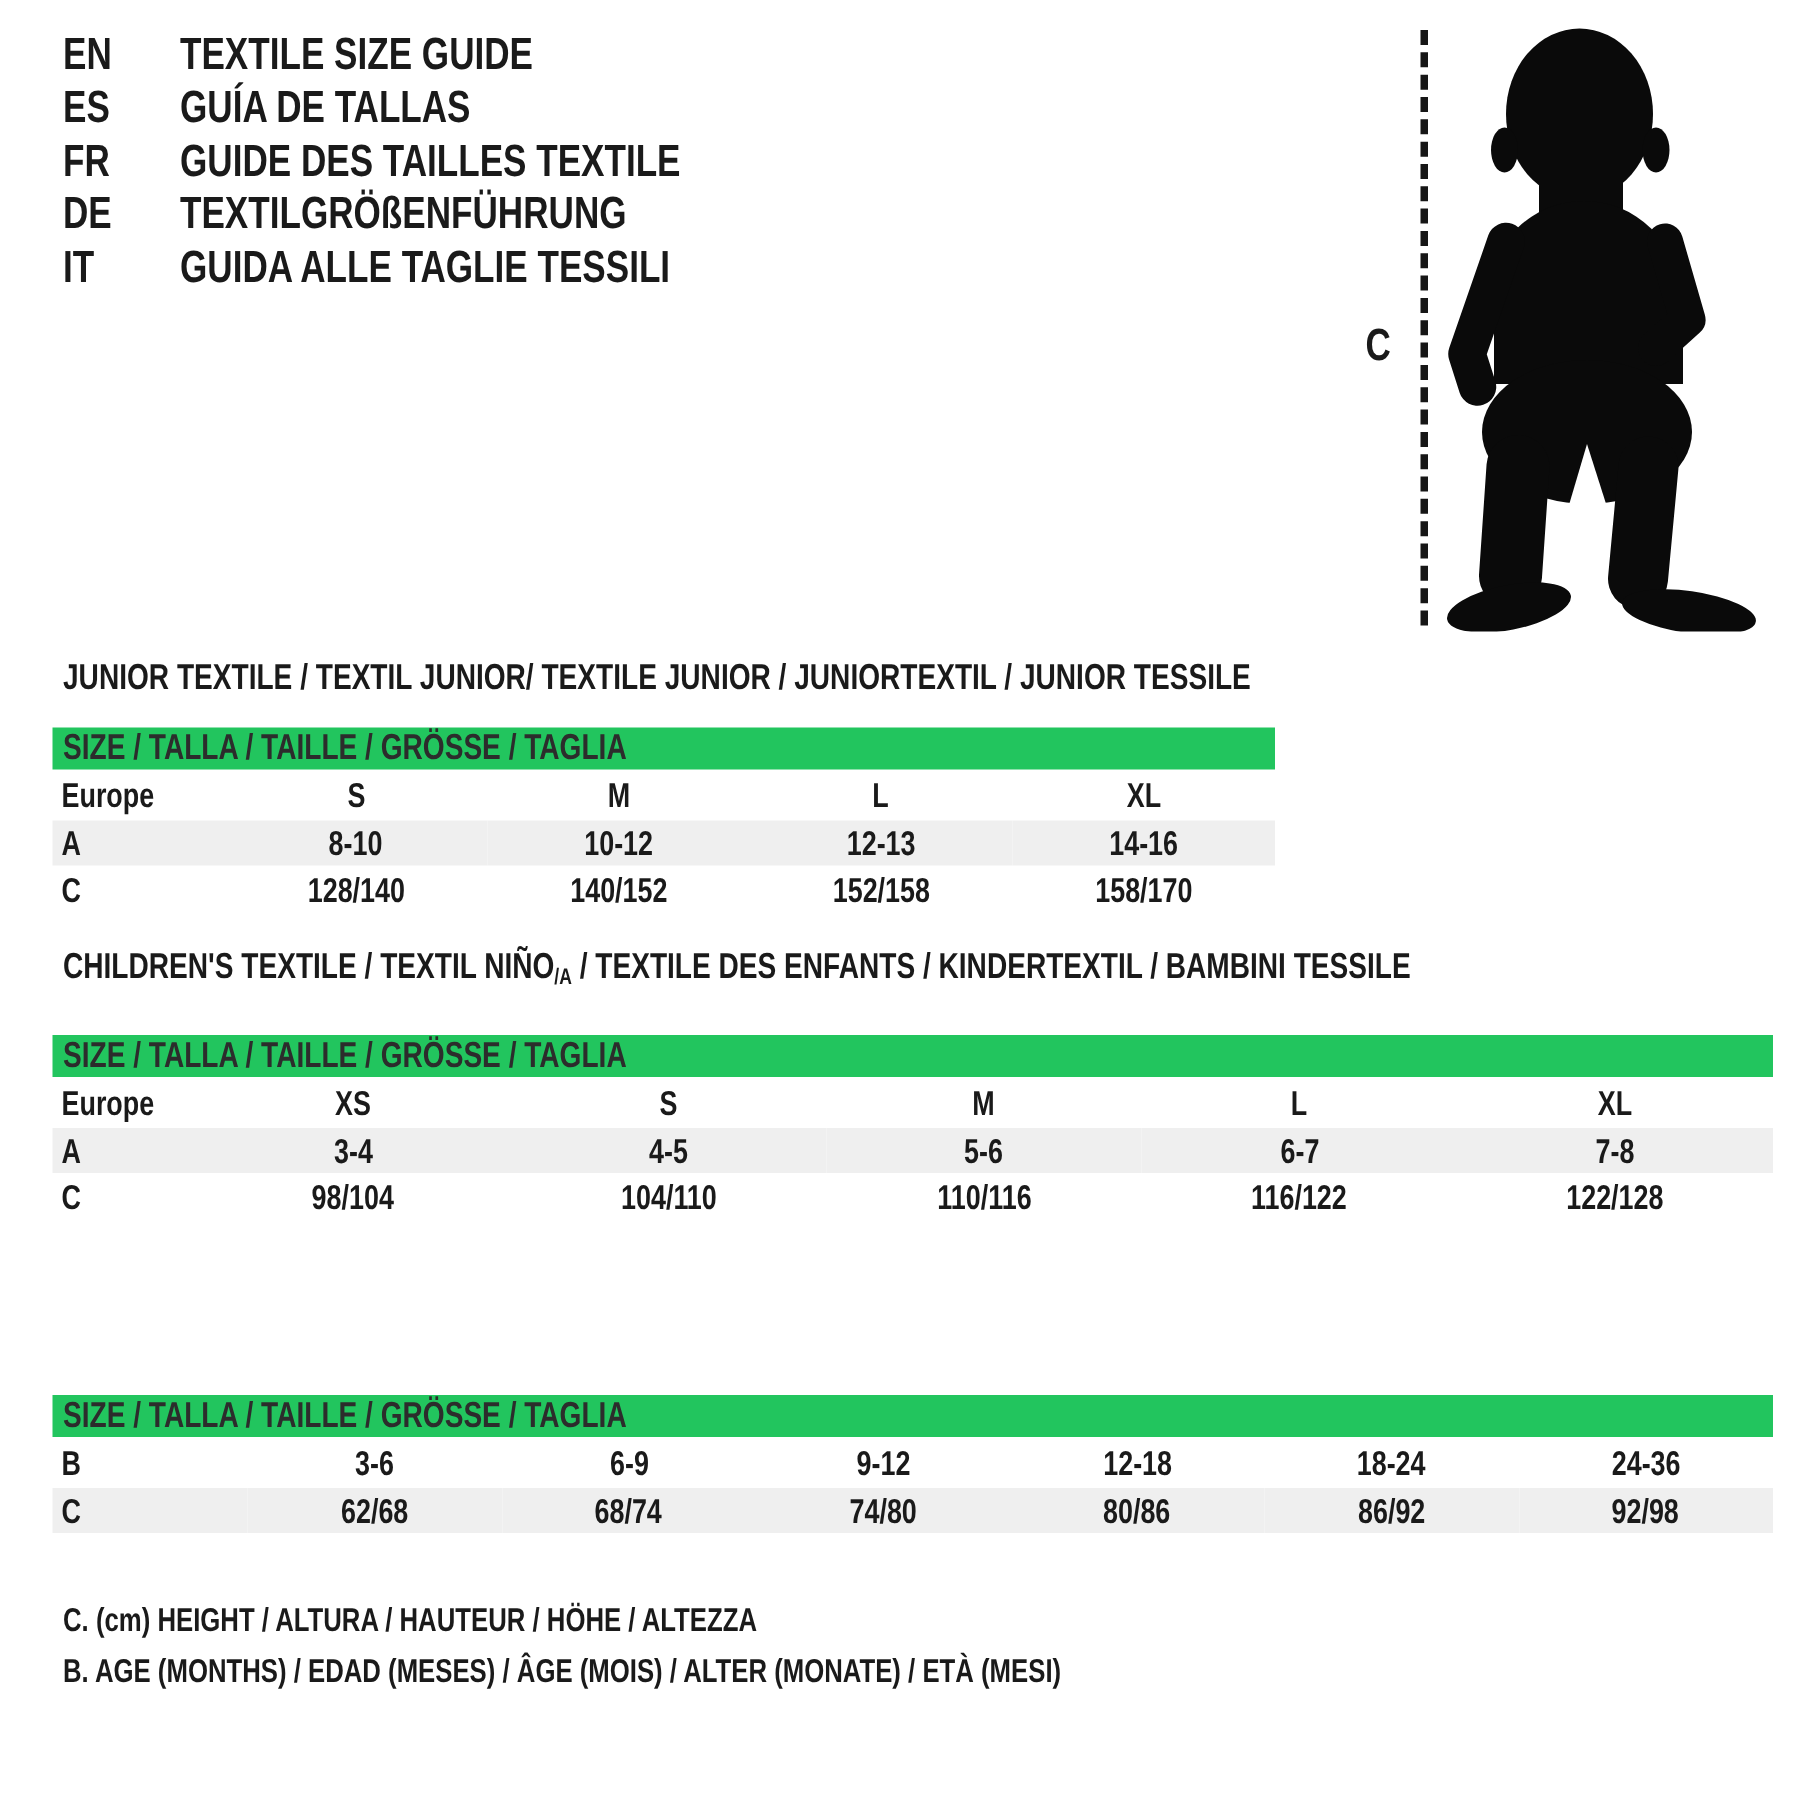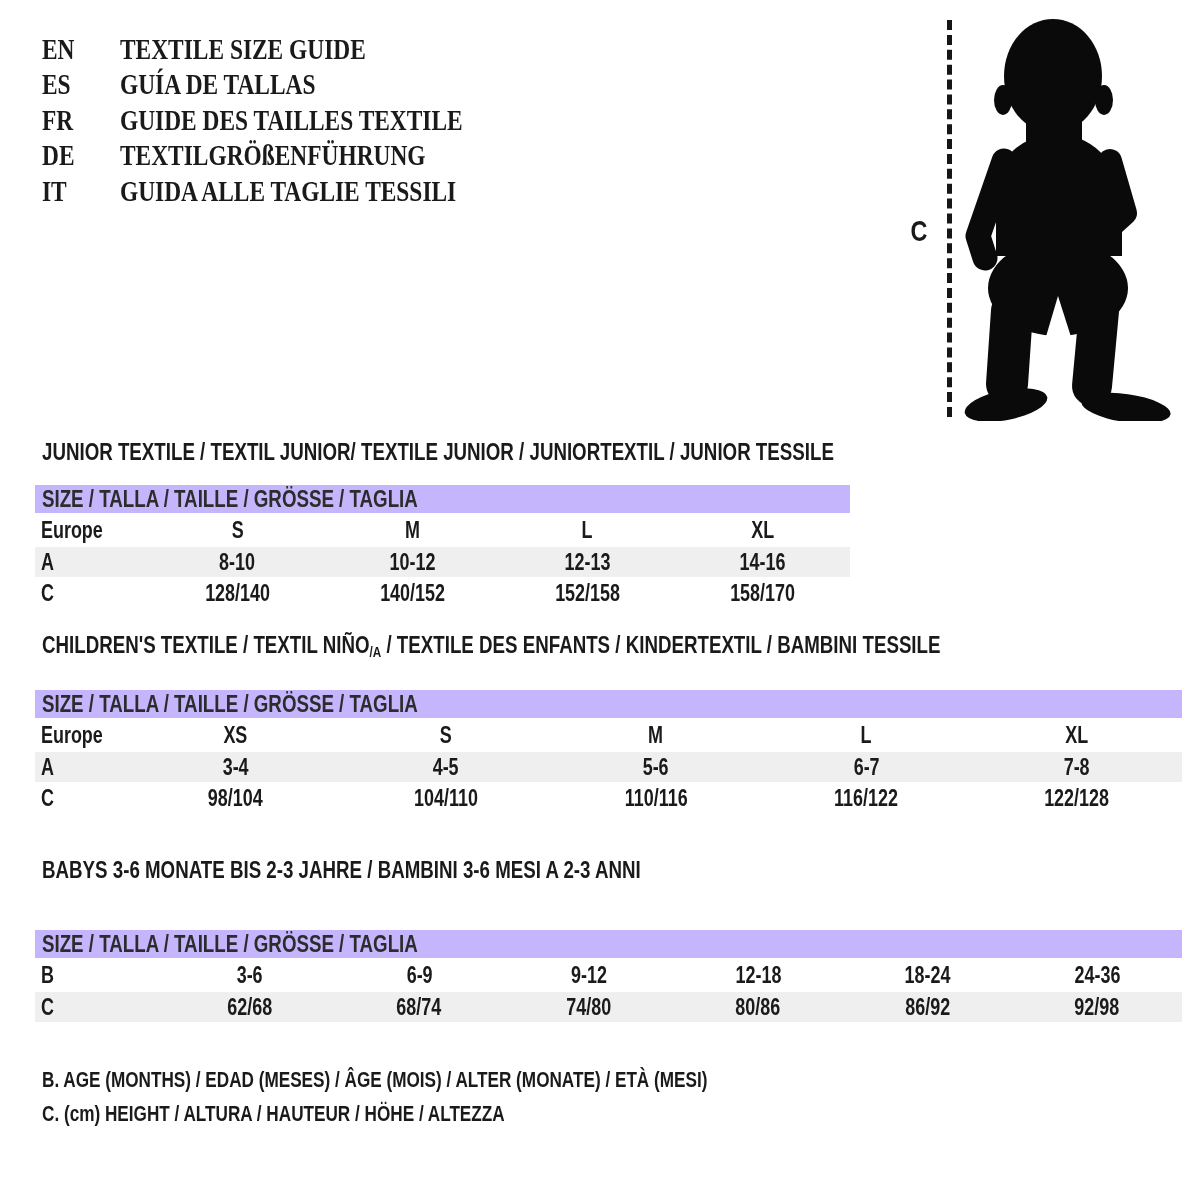--- a/index.html
+++ b/index.html
@@ -7,38 +7,38 @@
     width:1200px;height:1200px;position:relative;overflow:hidden;
     background:#ffffff;color:#1a1a1a;
     font-family:"Liberation Sans", sans-serif;
     font-weight:bold;
   }
   
   .cndL{display:inline-block;transform:scaleX(0.78);transform-origin:0 50%;white-space:nowrap;}
   .cndC{display:inline-block;transform:scaleX(0.78);transform-origin:50% 50%;white-space:nowrap;}
 
   
-  .langs{position:absolute;left:42px;top:31px;font-family:Liberation Serif, serif;}
+  .langs{position:absolute;left:42px;top:19px;}
   .lang-row{display:flex;height:35.5px;align-items:center;font-size:30px;
             transform:scaleX(0.78);transform-origin:0 50%;white-space:nowrap;}
   .lang-code{width:100px;}
 
   
   .dash-line{position:absolute;left:947px;top:20px;height:397px;width:0;
              border-left:5px dashed #161616;}
   .measure-c{position:absolute;left:908px;top:214px;font-size:30px;}
   .figure-svg{position:absolute;left:958px;top:16px;}
 
   
   .sec-title{position:absolute;left:42px;font-size:24px;line-height:28px;}
   .title-sub{font-size:15px;vertical-align:-4px;}
 
   
   .size-table{position:absolute;left:35px;}
-  .size-bar{height:28px;background:#c4b5fd;color:#2c2c2c;font-size:24px;
+  .size-bar{height:28px;background:#22c55e;color:#2c2c2c;font-size:24px;
             line-height:28px;padding-left:7px;box-sizing:border-box;}
   table{border-collapse:collapse;table-layout:fixed;width:100%;}
   td{padding:0;font-size:23px;text-align:center;vertical-align:middle;}
   td.lbl{text-align:left;padding-left:6px;}
   tr.striped{background:#efefef;}
   tr.r-first td{height:34px;margin-left:32px;}
   tr.r-mid td{height:30px;}
   tr.r-last td{height:32px;}
 
   
@@ -178,21 +178,20 @@
       <td><span class="cndC">104/110</span></td>
       <td><span class="cndC">110/116</span></td>
       <td><span class="cndC">116/122</span></td>
       <td><span class="cndC">122/128</span></td>
     </tr>
   </tbody>
     </table>
 </div>
 
 <div class="sec-title" style="top:852px;">
-  <div style="height:35px;line-height:35px;"><span class="cndL">BABYS 3-6 MONATE BIS 2-3 JAHRE / BAMBINI 3-6 MESI A 2-3 ANNI</span></div>
 </div>
 <div class="size-table" style="top:930px;width:1147px;">
   <div class="size-bar">
     <span class="cndL">SIZE / TALLA / TAILLE / GRÖSSE / TAGLIA</span>
   </div>
   <table>
     <colgroup>
         <col style="width:130px">
         <col>
         <col>
@@ -218,15 +217,15 @@
       <td><span class="cndC">74/80</span></td>
       <td><span class="cndC">80/86</span></td>
       <td><span class="cndC">86/92</span></td>
       <td><span class="cndC">92/98</span></td>
     </tr>
   </tbody>
     </table>
 </div>
 
 <div class="legend">
+  <div class="legend-line"><span class="cndL">C. (cm) HEIGHT / ALTURA / HAUTEUR / HÖHE / ALTEZZA</span></div>
   <div class="legend-line"><span class="cndL">B. AGE (MONTHS) / EDAD (MESES) / ÂGE (MOIS) / ALTER (MONATE) / ETÀ (MESI)</span></div>
-  <div class="legend-line"><span class="cndL">C. (cm) HEIGHT / ALTURA / HAUTEUR / HÖHE / ALTEZZA</span></div>
 </div>
 
 </body></html>

